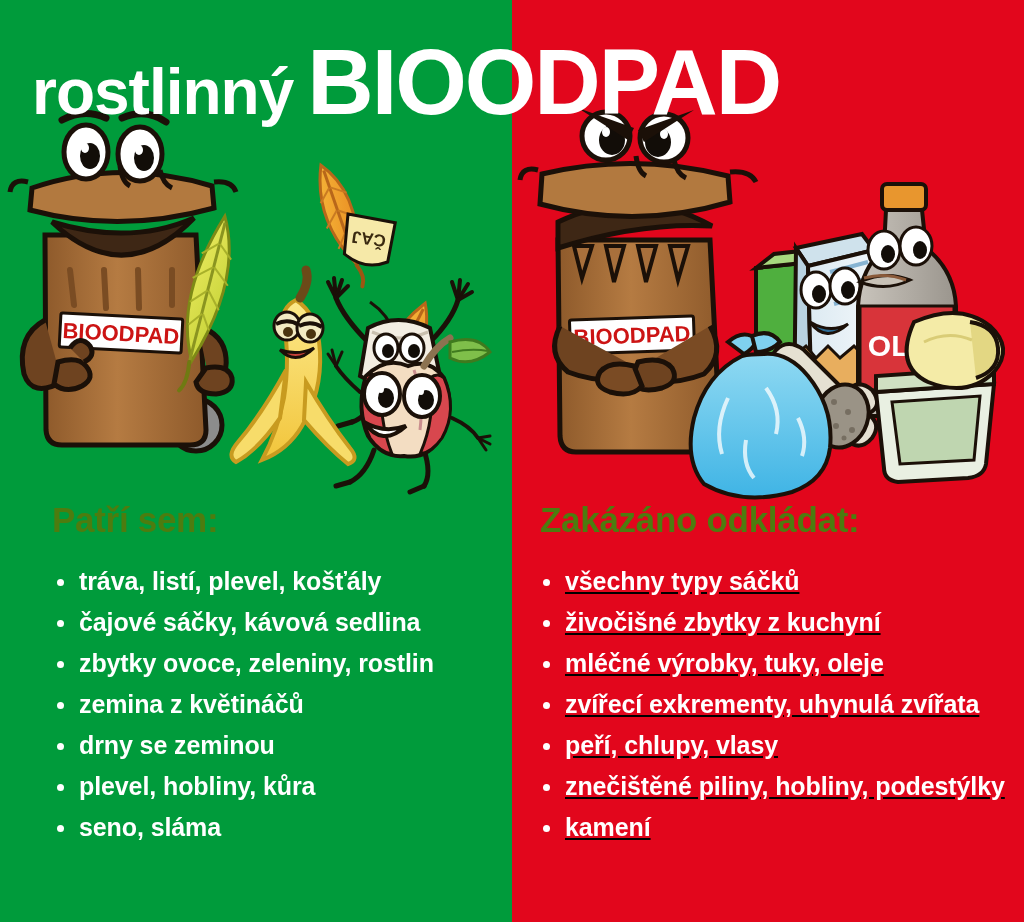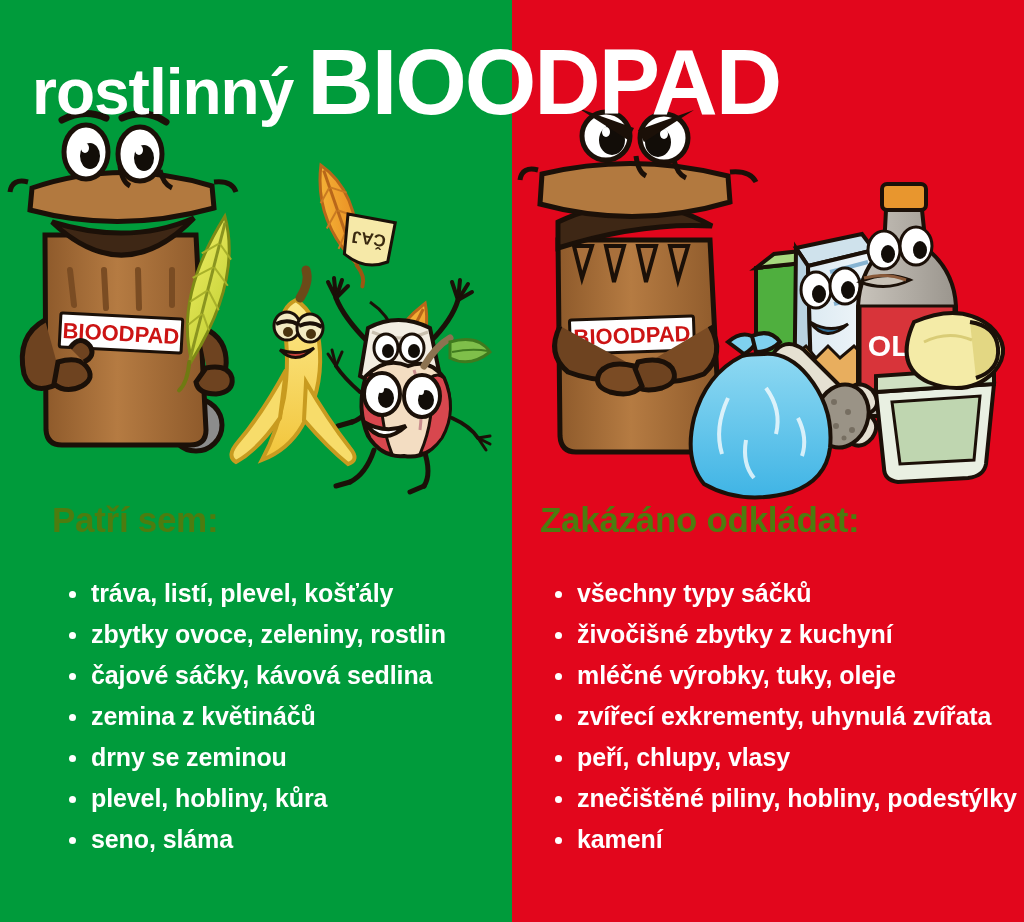--- a/index.html
+++ b/index.html
@@ -44,25 +44,25 @@
     font-size:35px;font-weight:bold;color:#4d7c0f;
     letter-spacing:-.3px;
     z-index:30;
   }
   #heading-left{left:52px;top:500px;}
   #heading-right{left:540px;top:500px;text-align:center;}
 
   
   .bullet-list{
     position:absolute;
-    margin:12px;padding:0;list-style:none;
+    margin:0;padding:0;list-style:none;
     z-index:30;
   }
   #list-left{left:52px;top:561px;width:450px;}
-  #list-right{left:538px;top:561px;width:480px;}
+  #list-right{left:538px;top:561px;width:480px;text-decoration:underline;}
   .bullet-list li{
     position:relative;
     color:#fff;
     font-size:25px;
     font-weight:600;
     line-height:41px;
     height:41px;
     padding-left:27px;
     letter-spacing:-.1px;
     white-space:nowrap;
@@ -462,22 +462,22 @@
         <path d="M412 212 q24 -12 48 -2" fill="none" stroke="#D9CC76" stroke-width="3"></path>
       </g>
     </svg>
   </div>
 
   <div class="col-heading" id="heading-left">Patří sem:</div>
   <div class="col-heading" id="heading-right">Zakázáno odkládat:</div>
 
   <ul class="bullet-list" id="list-left">
     <li>tráva, listí, plevel, košťály</li>
+    <li>čajové sáčky, kávová sedlina</li>
     <li>zbytky ovoce, zeleniny, rostlin</li>
-    <li>čajové sáčky, kávová sedlina</li>
     <li>zemina z květináčů</li>
     <li>drny se zeminou</li>
     <li>plevel, hobliny, kůra</li>
     <li>seno, sláma</li>
   </ul>
 
   <ul class="bullet-list" id="list-right">
     <li>všechny typy sáčků</li>
     <li>živočišné zbytky z kuchyní</li>
     <li>mléčné výrobky, tuky, oleje</li>

